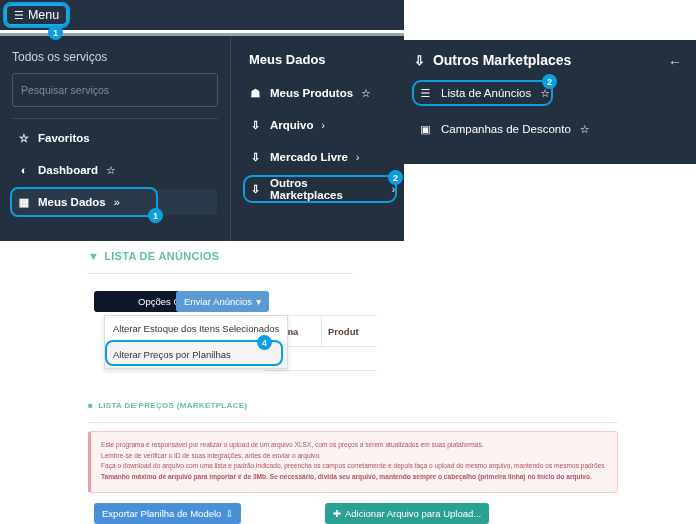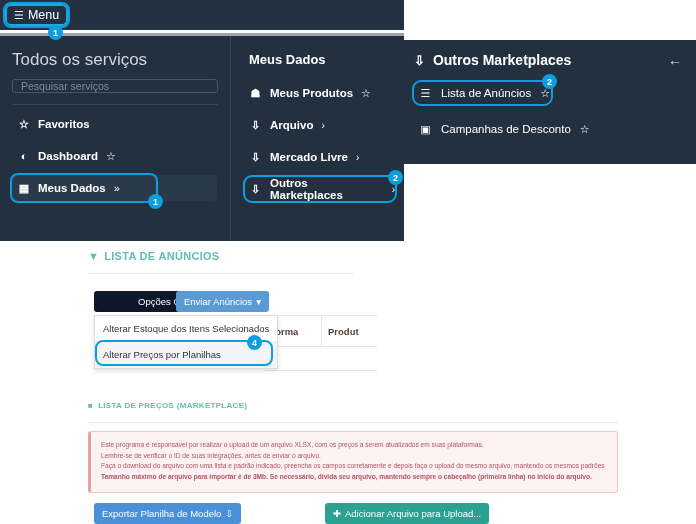--- a/index.html
+++ b/index.html
@@ -27,23 +27,23 @@
     left:0;top:33px;width:404px;height:208px;
     background:#22303f;
     border-top:3px solid #9aa4ad;
     box-sizing:border-box;
     display:flex;
   }
   .col-left{width:230px;padding:14px 12px 0 12px;box-sizing:border-box;position:relative;}
   .col-mid{width:174px;padding:14px 0 0 14px;box-sizing:border-box;
            border-left:1px solid #3a4654;position:relative;}
 
-  .all-services{color:#cfd6dd;font-size:17px;margin-bottom:9px;}
+  .all-services{color:#cfd6dd;font-size:12px;margin-bottom:9px;}
   .search-box{
-    height:14px;border:1px solid #4a5664;border-radius:3px;
+    height:34px;border:1px solid #4a5664;border-radius:3px;
     background:transparent;color:#7f8b98;font-size:10.5px;
     display:flex;align-items:center;padding-left:8px;box-sizing:border-box;
   }
   .divider{height:1px;background:#3a4654;margin:11px 0 4px 0;}
 
   .nav-item{
     display:flex;align-items:center;gap:8px;
     height:26px;color:#ffffff;font-size:11.5px;font-weight:bold;
     padding-left:6px;box-sizing:border-box;margin-top:6px;
     position:relative;border-radius:5px;
@@ -234,21 +234,21 @@
       <span>▾</span>
     </span>
   </div>
 
   <div class="abs" style="left:265px;top:74px;width:112px;height:32px;border:1px solid #e3e6e9;border-right:none;box-sizing:border-box;display:flex;">
     <div class="tbl-head" style="flex:1;display:flex;align-items:center;padding-left:6px;border-right:1px solid #e3e6e9;">forma</div>
     <div class="tbl-head" style="flex:1;display:flex;align-items:center;padding-left:6px;">Produt</div>
   </div>
   <div class="abs" style="left:265px;top:106px;width:112px;height:24px;border:1px solid #e3e6e9;border-right:none;border-top:none;box-sizing:border-box;"></div>
 
-  <div class="abs dropdown" style="left:94px;top:74px;">
+  <div class="abs dropdown" style="left:104px;top:74px;">
     <div class="dd-item">Alterar Estoque dos Itens Selecionados</div>
     <div class="dd-item sel" style="padding:8px;">
       <span class="hl" style="position:absolute;left:2px;top:1px;width:174px;height:22px;border-radius:6px;"></span>
       <span>Alterar Preços por Planilhas</span>
       <span class="badge" style="left:152px;top:-6px;">4</span>
     </div>
   </div>
 
   <div class="abs sec-title" style="left:88px;top:160px;font-size:8px;">
     <span>■</span>

